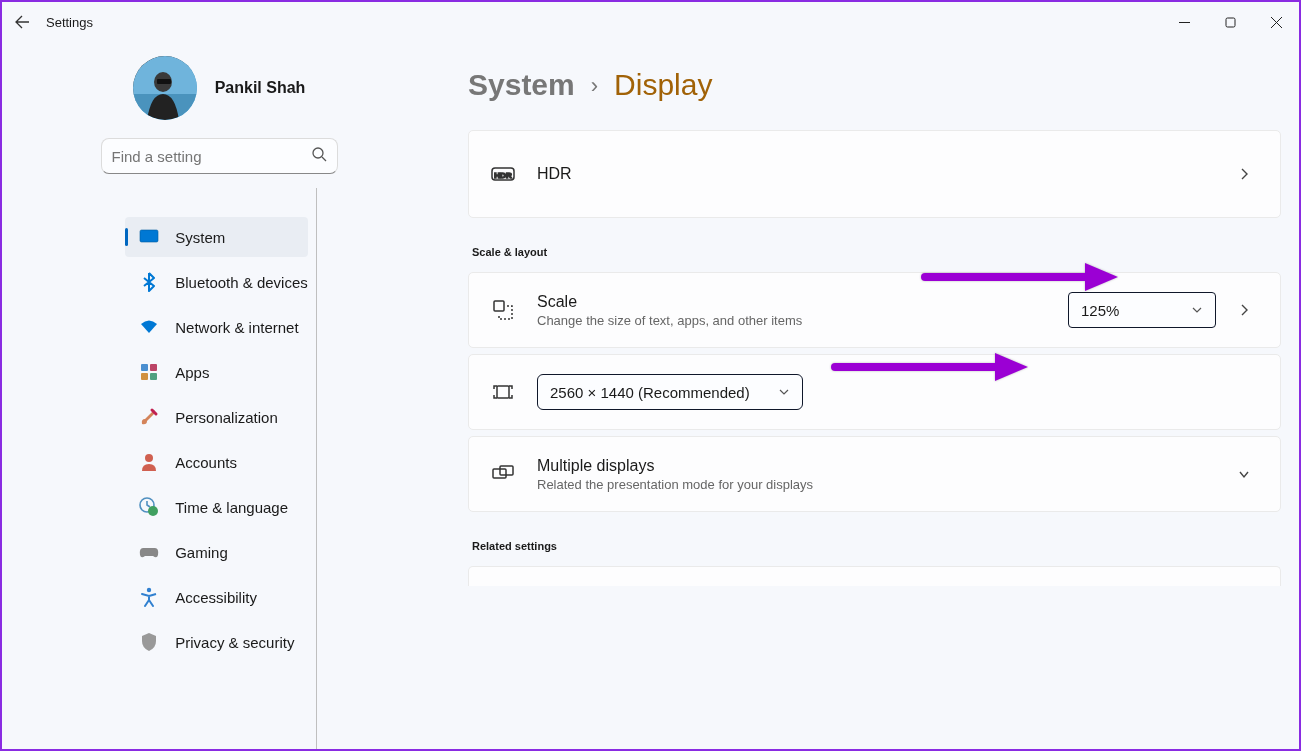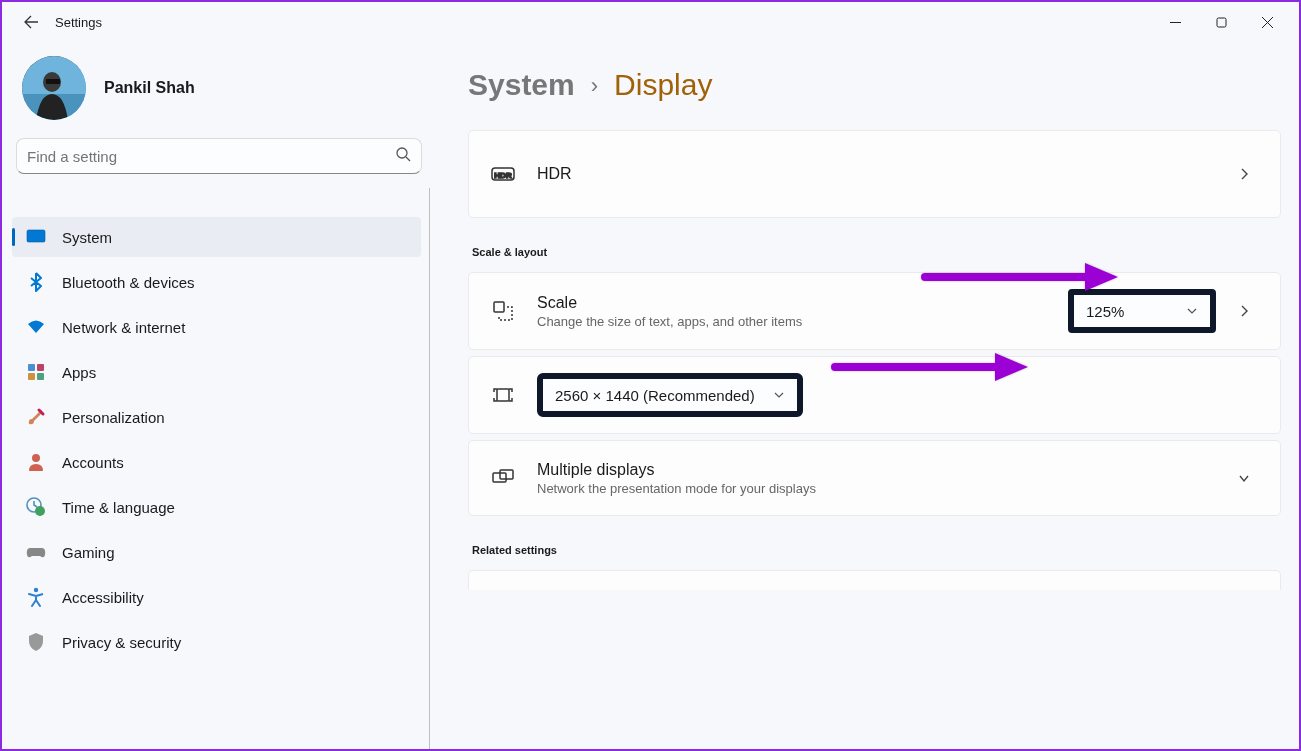--- a/index.html
+++ b/index.html
@@ -1,28 +1,28 @@
 <!DOCTYPE html>
 <html><head>
   <meta charset="utf-8">
   <style>
     * { margin:0; padding:0; box-sizing:border-box; font-family:"Segoe UI",Arial,sans-serif; }
     body { width:1301px; height:751px; background:#f6f8fc; overflow:hidden; position:relative; border:2px solid #8a2be2; }
 
-    .title-bar { display:flex; align-items:center; height:40px; padding:0 9px; }
+    .title-bar { display:flex; align-items:center; height:40px; padding:0 0; }
     .back-btn { width:40px; height:40px; display:flex; align-items:center; justify-content:center; cursor:pointer; }
     .back-btn svg { width:16px; height:16px; }
     .title-text { font-size:13px; color:#1a1a1a; margin-left:4px; }
     .win-controls { margin-left:auto; display:flex; }
     .win-btn { width:46px; height:40px; display:flex; align-items:center; justify-content:center; cursor:pointer; }
     .win-btn svg { width:11px; height:11px; }
 
     .container { display:flex; height:calc(100% - 40px); }
 
-    .sidebar { width:428px; display:flex; flex-direction:column; padding-left:6px; }
+    .sidebar { width:428px; display:flex; flex-direction:column; padding-left:6px;align-items:center; }
     .profile { display:flex; align-items:center; padding:14px 14px 18px 14px; }
     .avatar { width:64px; height:64px; border-radius:50%; background:radial-gradient(circle at 40% 35%,#4a4a4a 0%, #2a2a2a 30%, #4aa0d0 65%, #7fc3e6 100%); display:flex; align-items:center; justify-content:center; overflow:hidden; }
     .avatar svg { width:64px; height:64px; }
     .profile-name { font-size:16px; font-weight:600; color:#1a1a1a; margin-left:18px; }
 
     .search-wrap { padding:0 8px 14px 8px; }
     .search-box { display:flex; align-items:center; height:36px; background:#fcfdff; border:1px solid #dcdcdc; border-bottom:1.5px solid #888; border-radius:8px; padding:0 10px; }
     .search-box input { flex:1; border:none; outline:none; background:transparent; font-size:15px; color:#555; }
     .search-box svg { width:16px; height:16px; }
 
@@ -48,21 +48,21 @@
     .card-text { flex:1; display:flex; flex-direction:column; gap:2px; }
     .card-title { font-size:16px; color:#1a1a1a; }
     .card-sub { font-size:13px; color:#666; }
     .card-link { font-size:14px; color:#0067c0; font-weight:600; cursor:pointer; }
     .card-right { display:flex; align-items:center; gap:14px; }
     .chevron { width:28px; display:flex; align-items:center; justify-content:center; color:#555; }
     .chevron svg { width:14px; height:14px; }
 
     .section-title { font-size:11px; font-weight:600; color:#1a1a1a; margin:28px 0 14px 4px; }
 
-    .select-box { display:flex; align-items:center; justify-content:space-between; background:#fcfdff; border:6px solid #0f172a; border-radius:4px; height:36px; padding:16px 12px; min-width:148px; cursor:pointer; font-size:15px; color:#1a1a1a; }
+    .select-box { display:flex; align-items:center; justify-content:space-between; background:#fcfdff; border:1px solid #0f172a; border-radius:4px; height:36px; padding:16px 12px; min-width:148px; cursor:pointer; font-size:15px; color:#1a1a1a; }
     .select-box.wide { min-width:266px;border-radius:6px; }
     .select-box svg { width:12px; height:12px; }
 
     .arrow { position:absolute; pointer-events:none; }
     .arrow svg { filter:drop-shadow(0 0 1px rgba(0,0,0,.25)); }
 
     .card-group .card + .card { margin-top:4px; }
   </style>
 </head>
 <body>
@@ -305,21 +305,21 @@
       <div class="card">
         <div class="card-row">
           <span class="card-icon">
               <svg viewBox="0 0 24 24" fill="none" stroke="#333" stroke-width="1.5">
                 <rect x="2" y="7" width="13" height="9" rx="1"></rect>
                 <rect x="9" y="4" width="13" height="9" rx="1"></rect>
               </svg>
             </span>
           <div class="card-text">
             <span class="card-title">Multiple displays</span>
-            <span class="card-sub">Network the presentation mode for your displays</span>
+            <span class="card-sub">Related the presentation mode for your displays</span>
           </div>
           <div class="card-right">
             <span class="chevron">
                 <svg viewBox="0 0 14 14" fill="none" stroke="#444" stroke-width="1.4">
                   <path d="M3 5 L7 10 L11 5"></path>
                 </svg>
               </span>
           </div>
         </div>
       </div>

